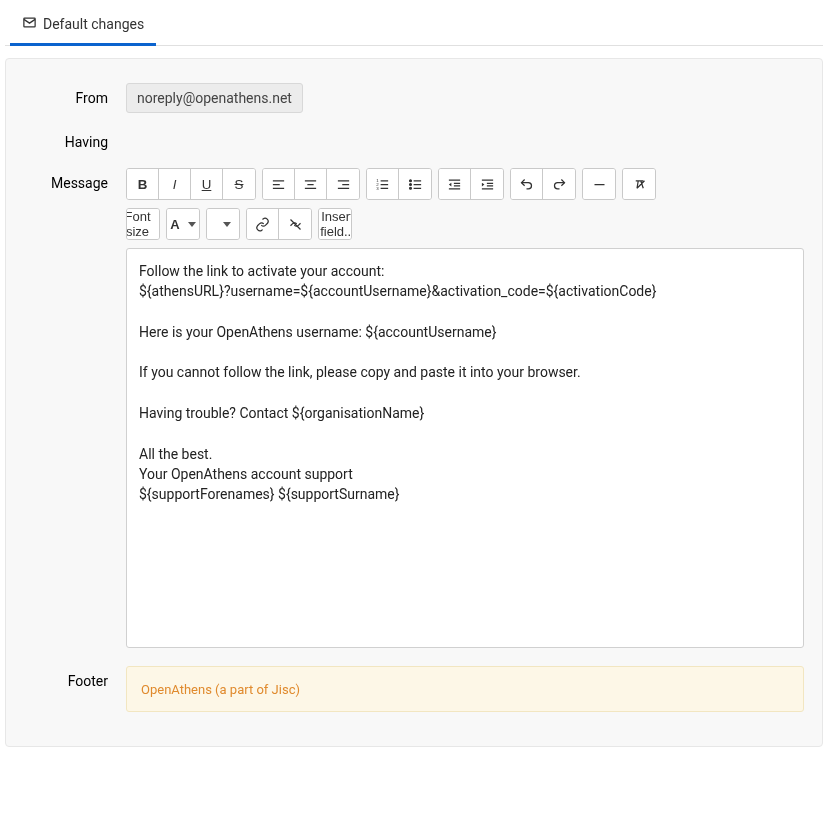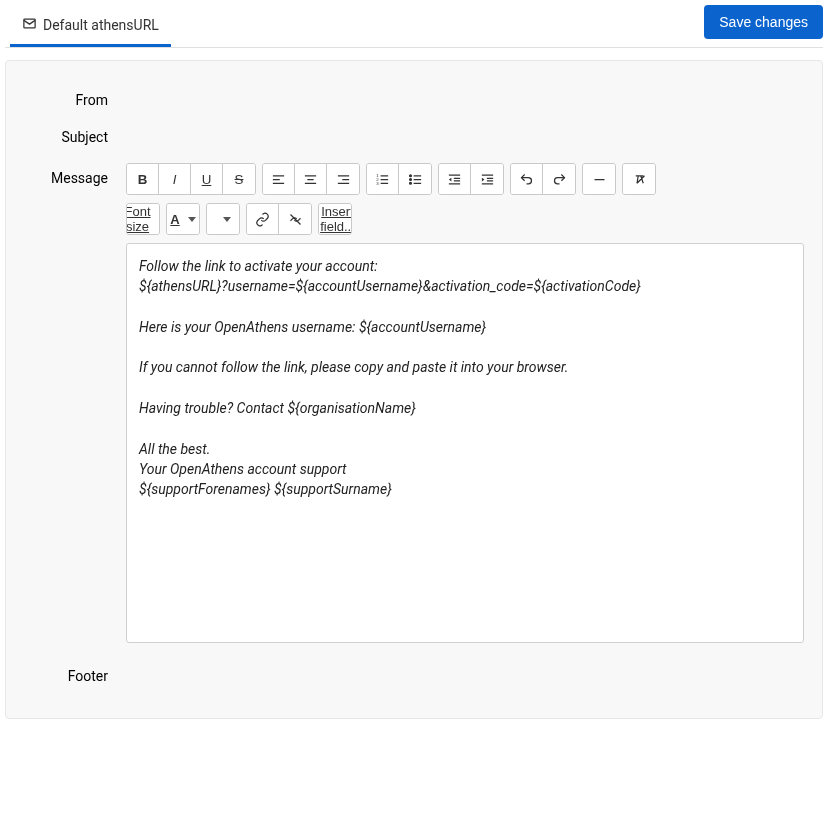--- a/index.html
+++ b/index.html
@@ -105,21 +105,20 @@
       justify-content: center;
       cursor: pointer;
       color: #333;
     }
     .btn-group .tbtn:last-child { border-right: none; }
     .tbtn-wide {
       width: auto;
       padding: 0 10px !important;
       gap: 5px;
       font-size: 13px;
-      text-decoration: underline;
     }
     .tbtn svg { width: 15px; height: 15px; }
     .caret-down {
       width: 0; height: 0;
       border-left: 4px solid transparent;
       border-right: 4px solid transparent;
       border-top: 5px solid #555;
       margin-left: 3px;
     }
     .editor-area {
@@ -127,21 +126,20 @@
       height: 400px;
       border: 1px solid #d0d0d0;
       border-radius: 3px;
       background: #fff;
       padding: 12px 12px;
       font-size: 14px;
       line-height: 1.45;
       color: #222;
       white-space: pre-wrap;
       overflow: auto;
-      font-style: italic;
     }
     .footer-box {
       width: 100%;
       background: #fdf7e7;
       border: 1px solid #f2e6c1;
       border-radius: 3px;
       padding: 14px 14px;
     }
     .footer-link {
       color: #e08a2d;
@@ -158,34 +156,36 @@
 <body>
 
 <div class="top-bar">
   <div class="tab">
     <span>
       <svg viewBox="0 0 24 24" fill="none" stroke="currentColor" stroke-width="2">
         <rect x="3" y="5" width="18" height="14" rx="1"></rect>
         <path d="M3 7l9 6 9-6"></path>
       </svg>
     </span>
-    <span>Default athensURL</span>
-  </div>
-  <button class="save-btn">Save changes</button>
+    <span>Default changes</span>
+  </div>
 </div>
 
 <div class="panel">
 
   <div class="form-row compact">
     <div class="form-label">From</div>
+    <div class="form-value">
+      <span class="readonly-pill">noreply@openathens.net</span>
+    </div>
   </div>
 
 
   <div class="form-row">
-    <div class="form-label">Subject</div>
+    <div class="form-label">Having</div>
   </div>
 
   <div class="form-row">
     <div class="form-label">Message</div>
     <div class="form-value">
 
       <div class="toolbar">
 
         <div class="btn-group">
           <button class="tbtn">
@@ -367,15 +367,20 @@
 Having trouble? Contact ${organisationName}
 
 All the best.
 Your OpenAthens account support
 ${supportForenames} ${supportSurname}</div>
     </div>
   </div>
 
   <div class="form-row" style="margin-bottom:4px">
     <div class="form-label">Footer</div>
+    <div class="form-value">
+      <div class="footer-box">
+        <a class="footer-link">OpenAthens (a part of Jisc)</a>
+      </div>
+    </div>
   </div>
 
 </div>
 
 </body></html>

